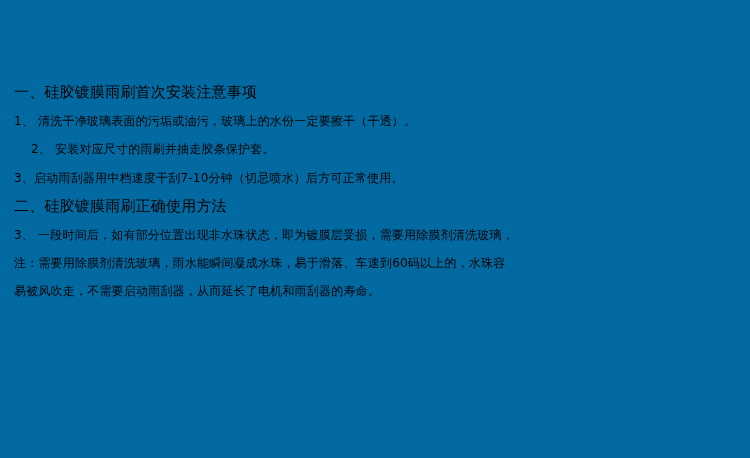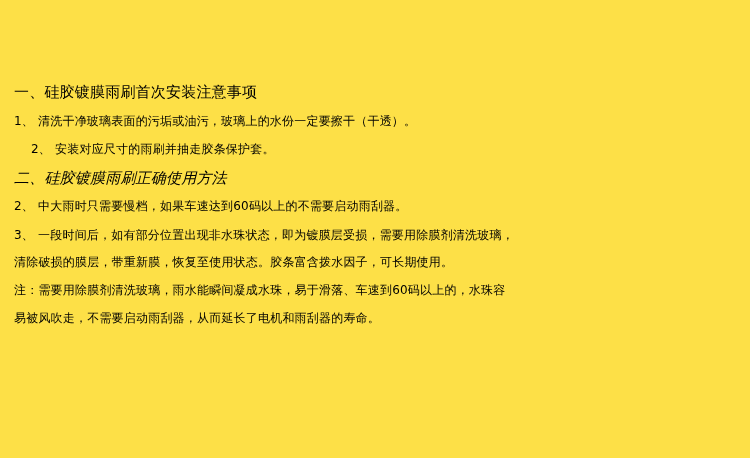--- a/index.html
+++ b/index.html
@@ -10,21 +10,21 @@
     width: 750px;
     height: 458px;
     background: #1ca01c;
     font-family: "DejaVu Sans", "Liberation Sans", sans-serif;
     overflow: hidden;
   }
   .page {
     position: relative;
     width: 750px;
     height: 458px;
-    background: #fde047;
+    background: #0369a1;
     box-sizing: border-box;
   }
   .content {
     position: absolute;
     left: 0;
     top: 78px;
     width: 750px;
     padding: 0 14px;
     box-sizing: border-box;
   }
@@ -43,20 +43,19 @@
   }
 </style>
 </head>
 <body style="background: rgb(28, 160, 28);">
 
 <div class="page">
   <div class="content">
     <div class="line heading" style="color: rgb(0, 0, 0);">一、硅胶镀膜雨刷首次安装注意事项</div>
     <div class="line" style="color: rgb(0, 0, 0);">1、 清洗干净玻璃表面的污垢或油污，玻璃上的水份一定要擦干（干透）。</div>
     <div class="line" style="color: rgb(0, 0, 0); margin-left: 17px;">2、 安装对应尺寸的雨刷并抽走胶条保护套。</div>
-    <div class="line heading" style="color: rgb(0, 0, 0); font-style: italic;">二、硅胶镀膜雨刷正确使用方法</div>
-    <div class="line" style="color: rgb(0, 0, 0);">2、 中大雨时只需要慢档，如果车速达到60码以上的不需要启动雨刮器。</div>
+    <div class="line" style="color: rgb(0, 0, 0);">3、启动雨刮器用中档速度干刮7-10分钟（切忌喷水）后方可正常使用。</div>
+    <div class="line heading" style="color: rgb(0, 0, 0);">二、硅胶镀膜雨刷正确使用方法</div>
     <div class="line" style="color: rgb(0, 0, 0);">3、 一段时间后，如有部分位置出现非水珠状态，即为镀膜层受损，需要用除膜剂清洗玻璃，</div>
-    <div class="line wrapcont" style="color: rgb(0, 0, 0);">清除破损的膜层，带重新膜，恢复至使用状态。胶条富含拨水因子，可长期使用。</div>
     <div class="line" style="color: rgb(0, 0, 0);">注：需要用除膜剂清洗玻璃，雨水能瞬间凝成水珠，易于滑落、车速到60码以上的，水珠容</div>
     <div class="line wrapcont" style="color: rgb(0, 0, 0);">易被风吹走，不需要启动雨刮器，从而延长了电机和雨刮器的寿命。</div>
   </div>
 </div>
 
 </body></html>

